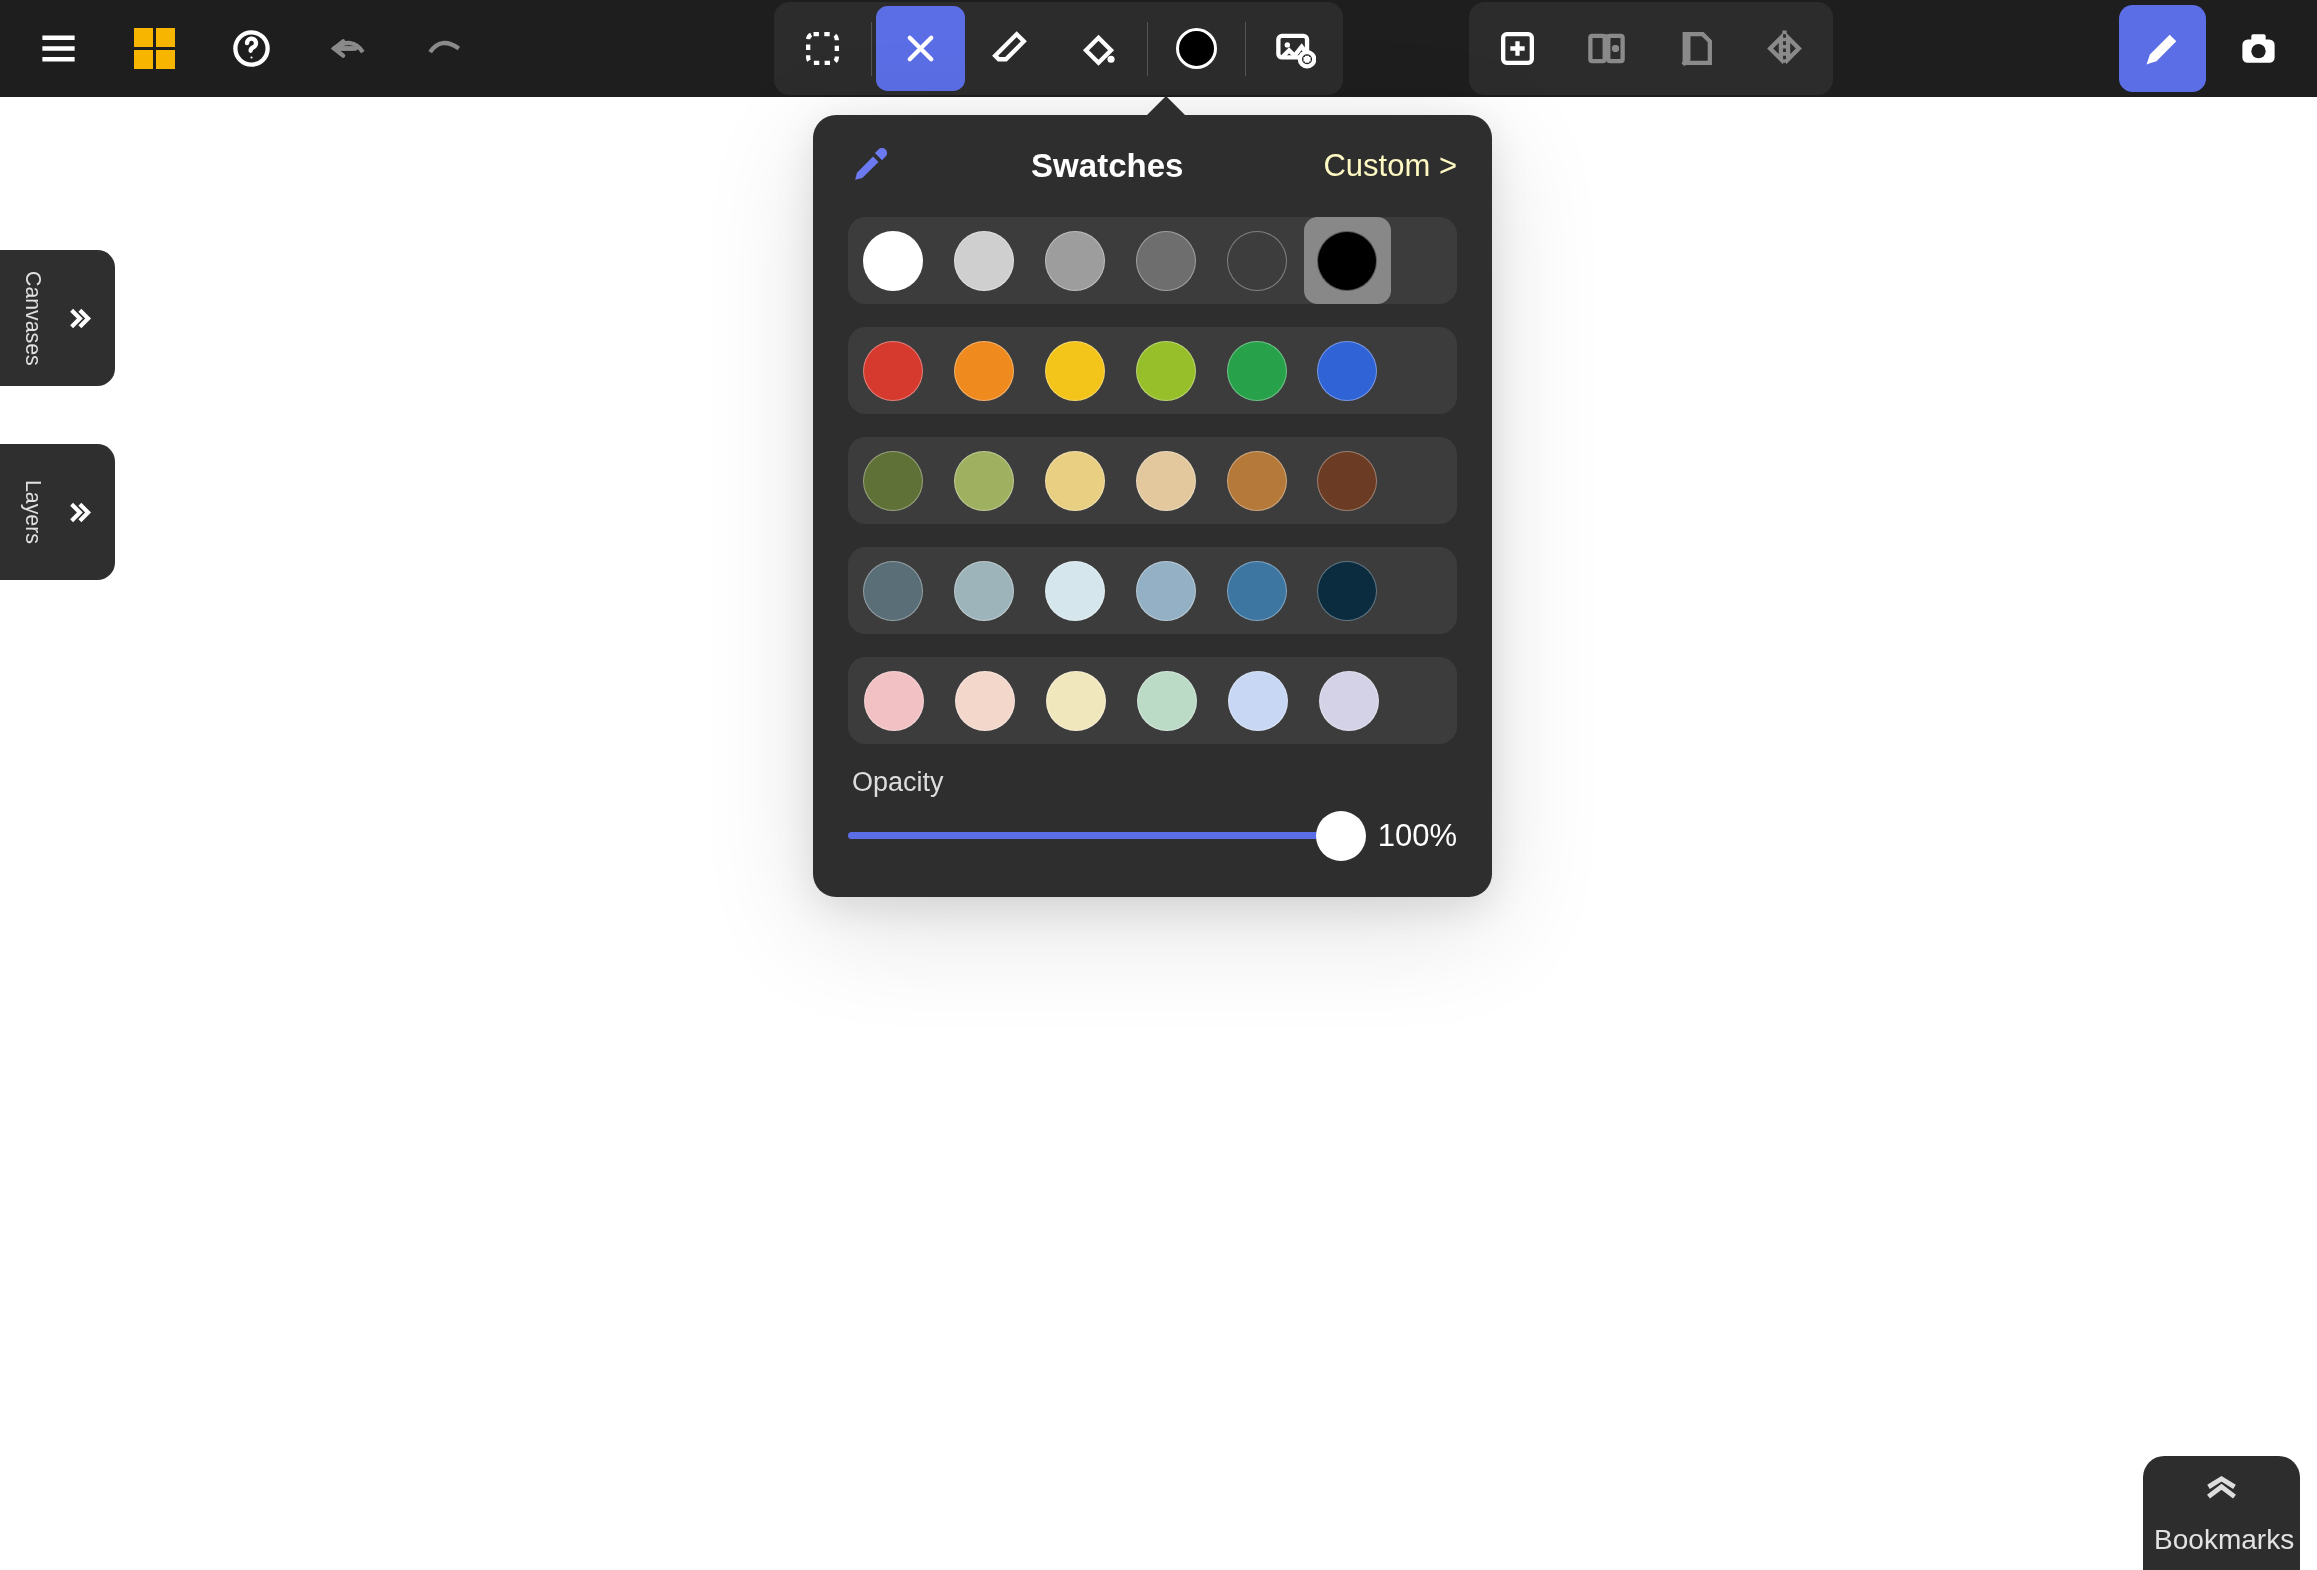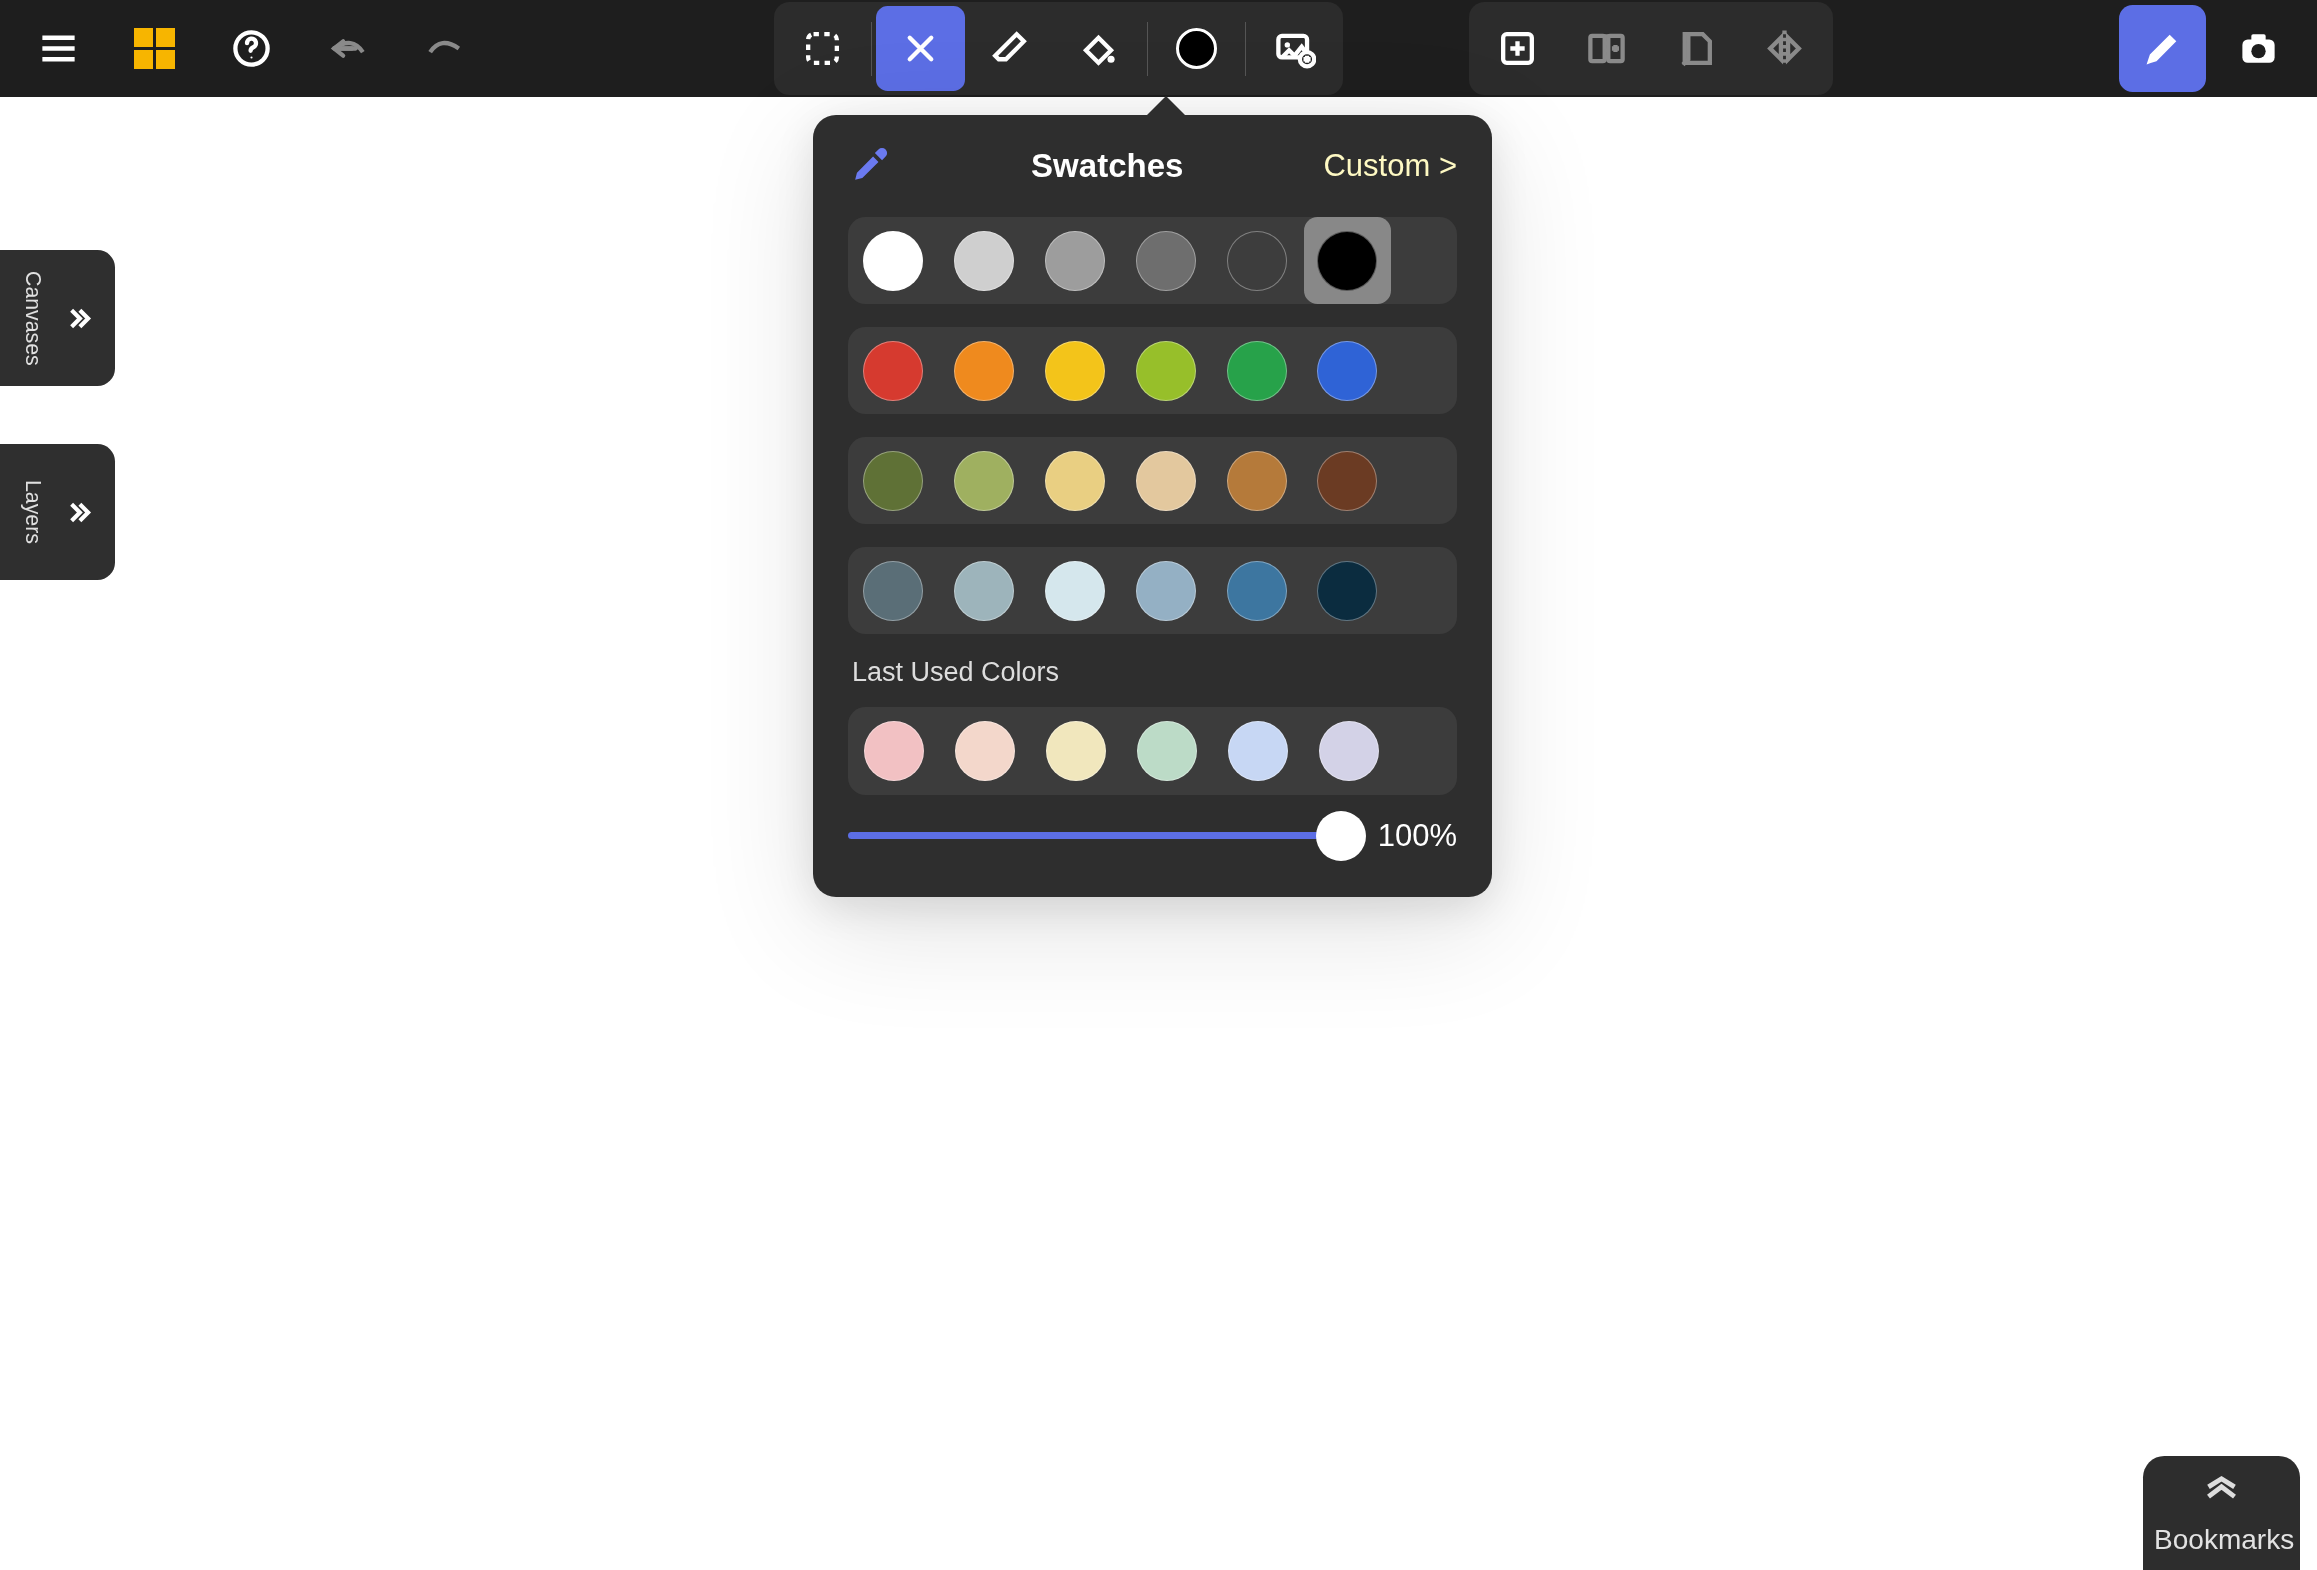--- a/index.html
+++ b/index.html
@@ -407,33 +407,33 @@
         </div>
         <div class="swatch-slot">
           <div class="swatch" style="background: rgb(61, 118, 160);"></div>
         </div>
         <div class="swatch-slot">
           <div class="swatch" style="background: rgb(11, 44, 63);"></div>
         </div>
       </div>
     </div>
 
-  <div class="section-label">Last Used Colors</div>
 
   <div id="last-used-row">
       <div class="swatch-row">
         <div class="swatch" style="background: rgb(242, 193, 195);"></div>
         <div class="swatch" style="background: rgb(243, 215, 203);"></div>
         <div class="swatch" style="background: rgb(241, 231, 189);"></div>
         <div class="swatch" style="background: rgb(188, 219, 199);"></div>
         <div class="swatch" style="background: rgb(199, 215, 244);"></div>
         <div class="swatch" style="background: rgb(211, 210, 231);"></div>
       </div>
     </div>
 
+  <div class="section-label">Opacity</div>
 
   <div class="opacity-row">
     <div class="slider">
       <div class="slider-thumb"></div>
     </div>
     <div class="opacity-val">100%</div>
   </div>
 </div>
 
 <div class="bookmarks">

